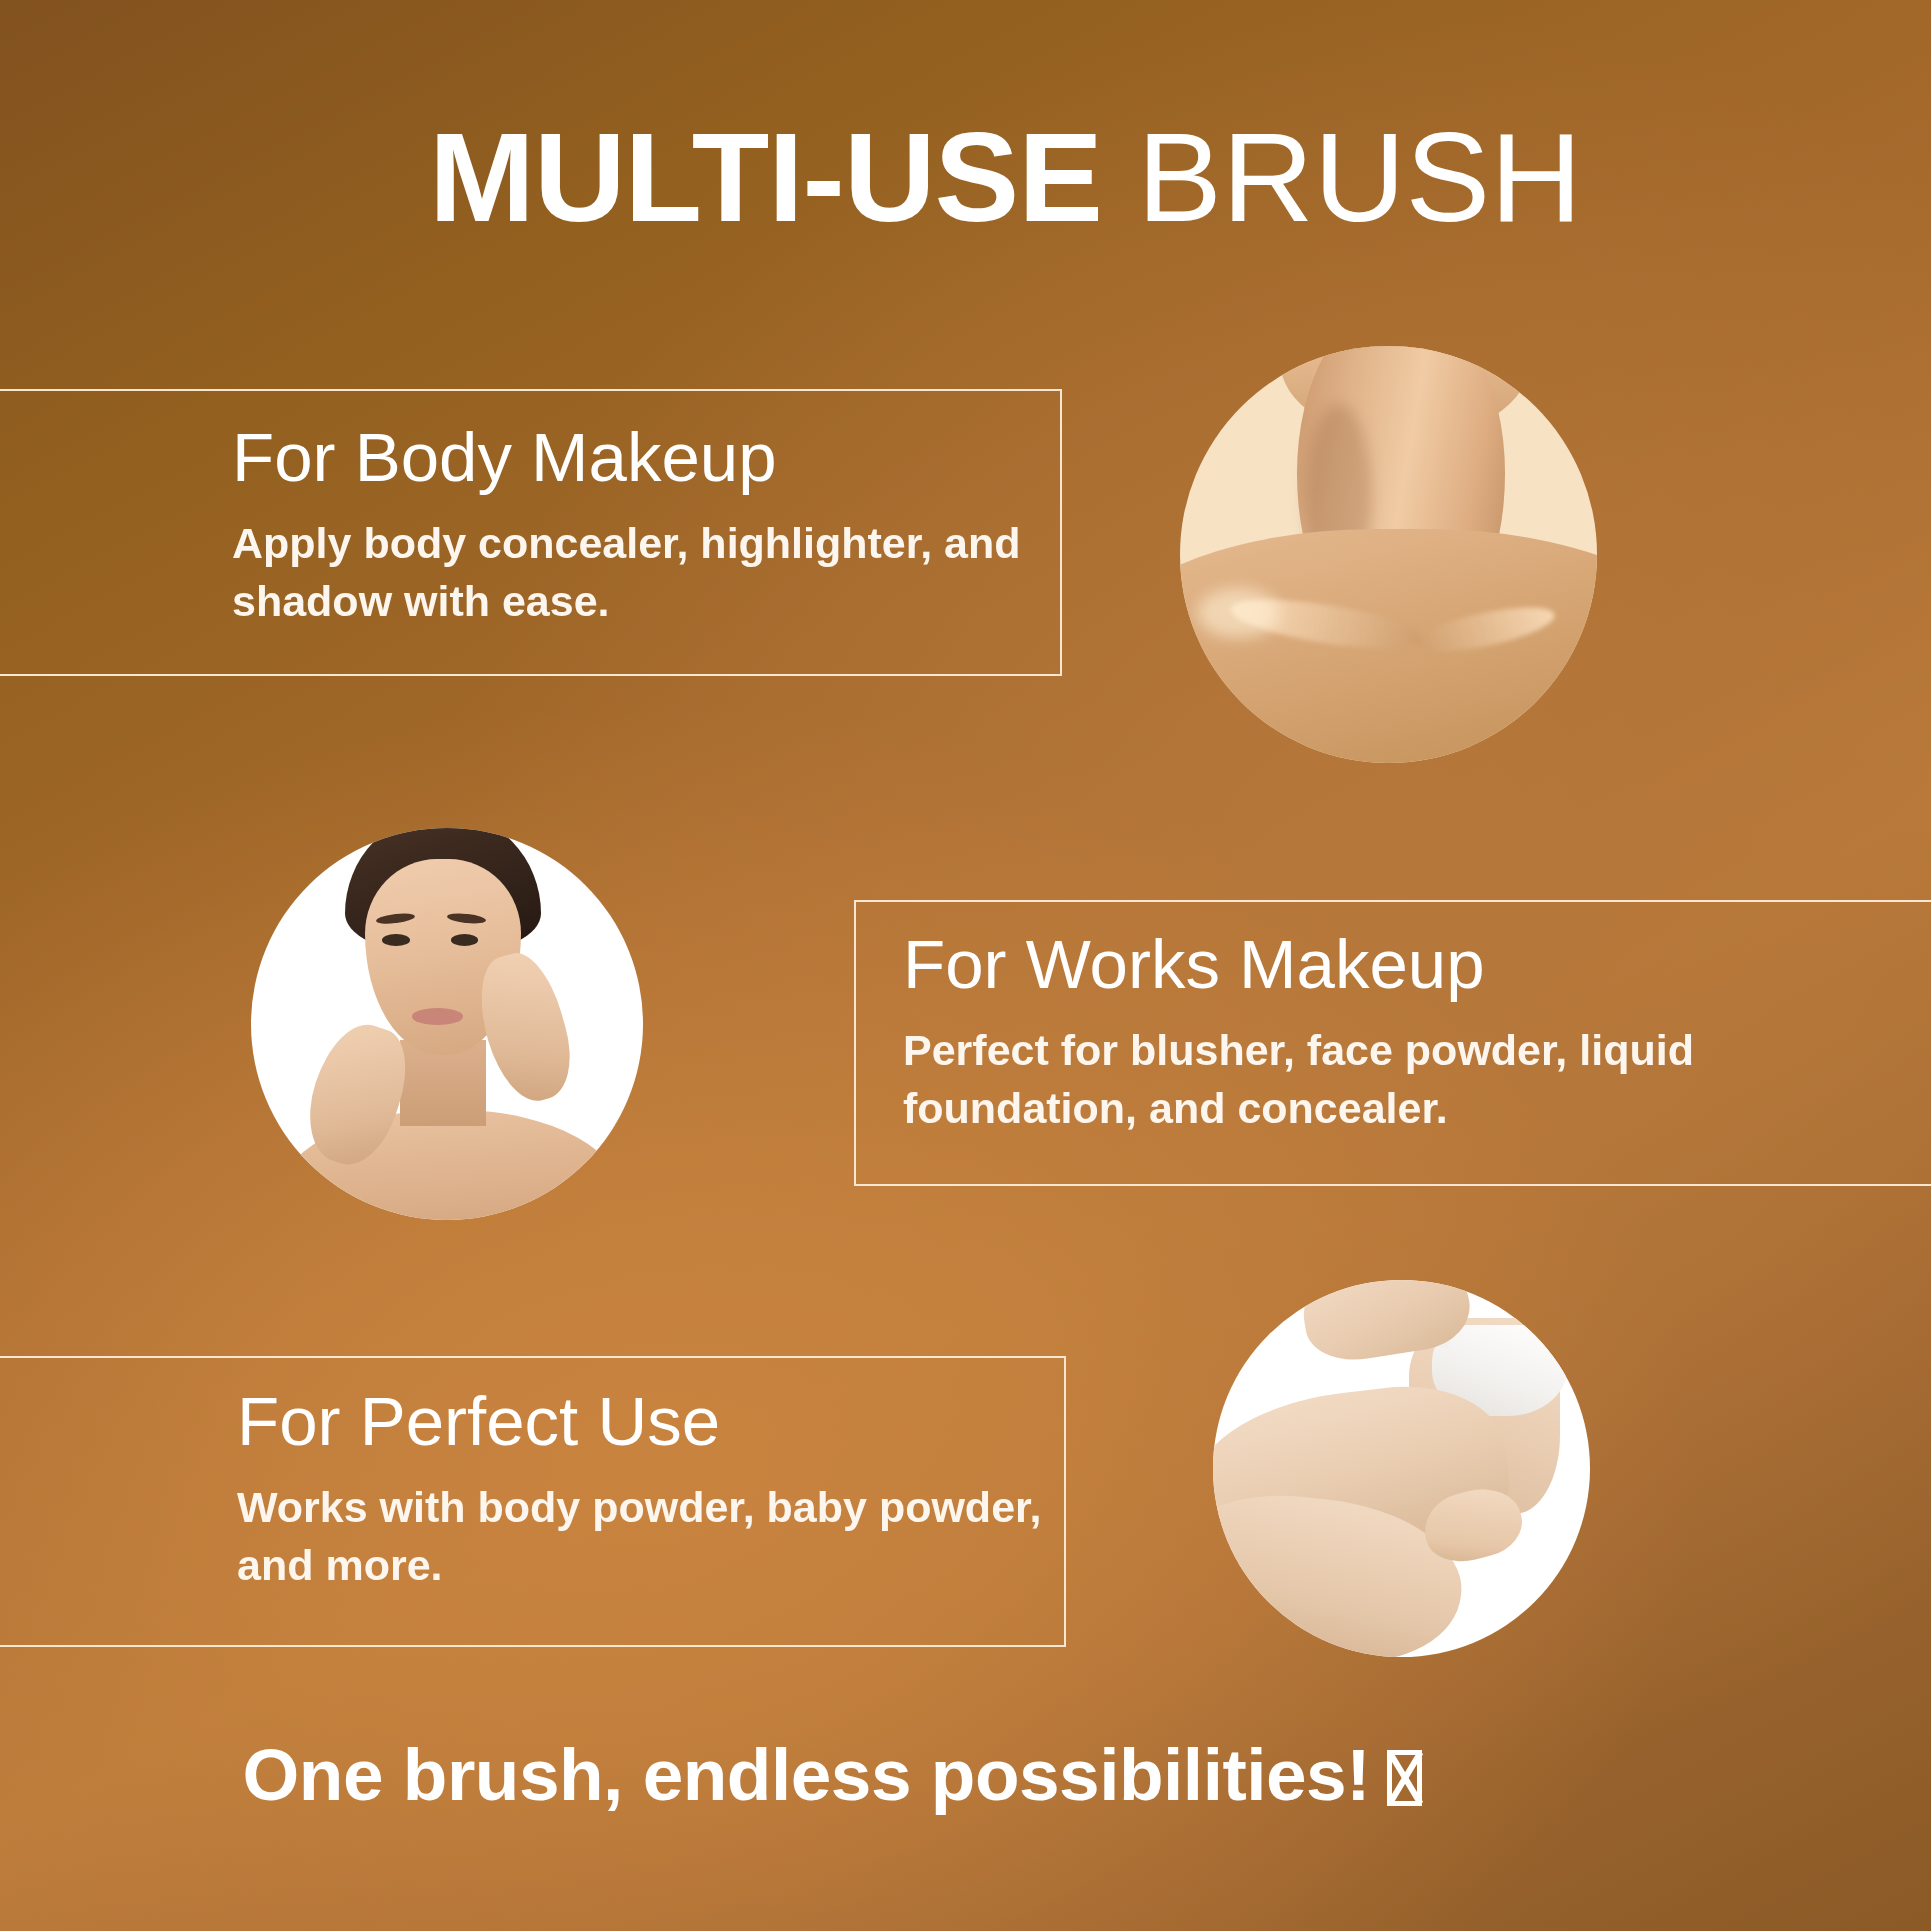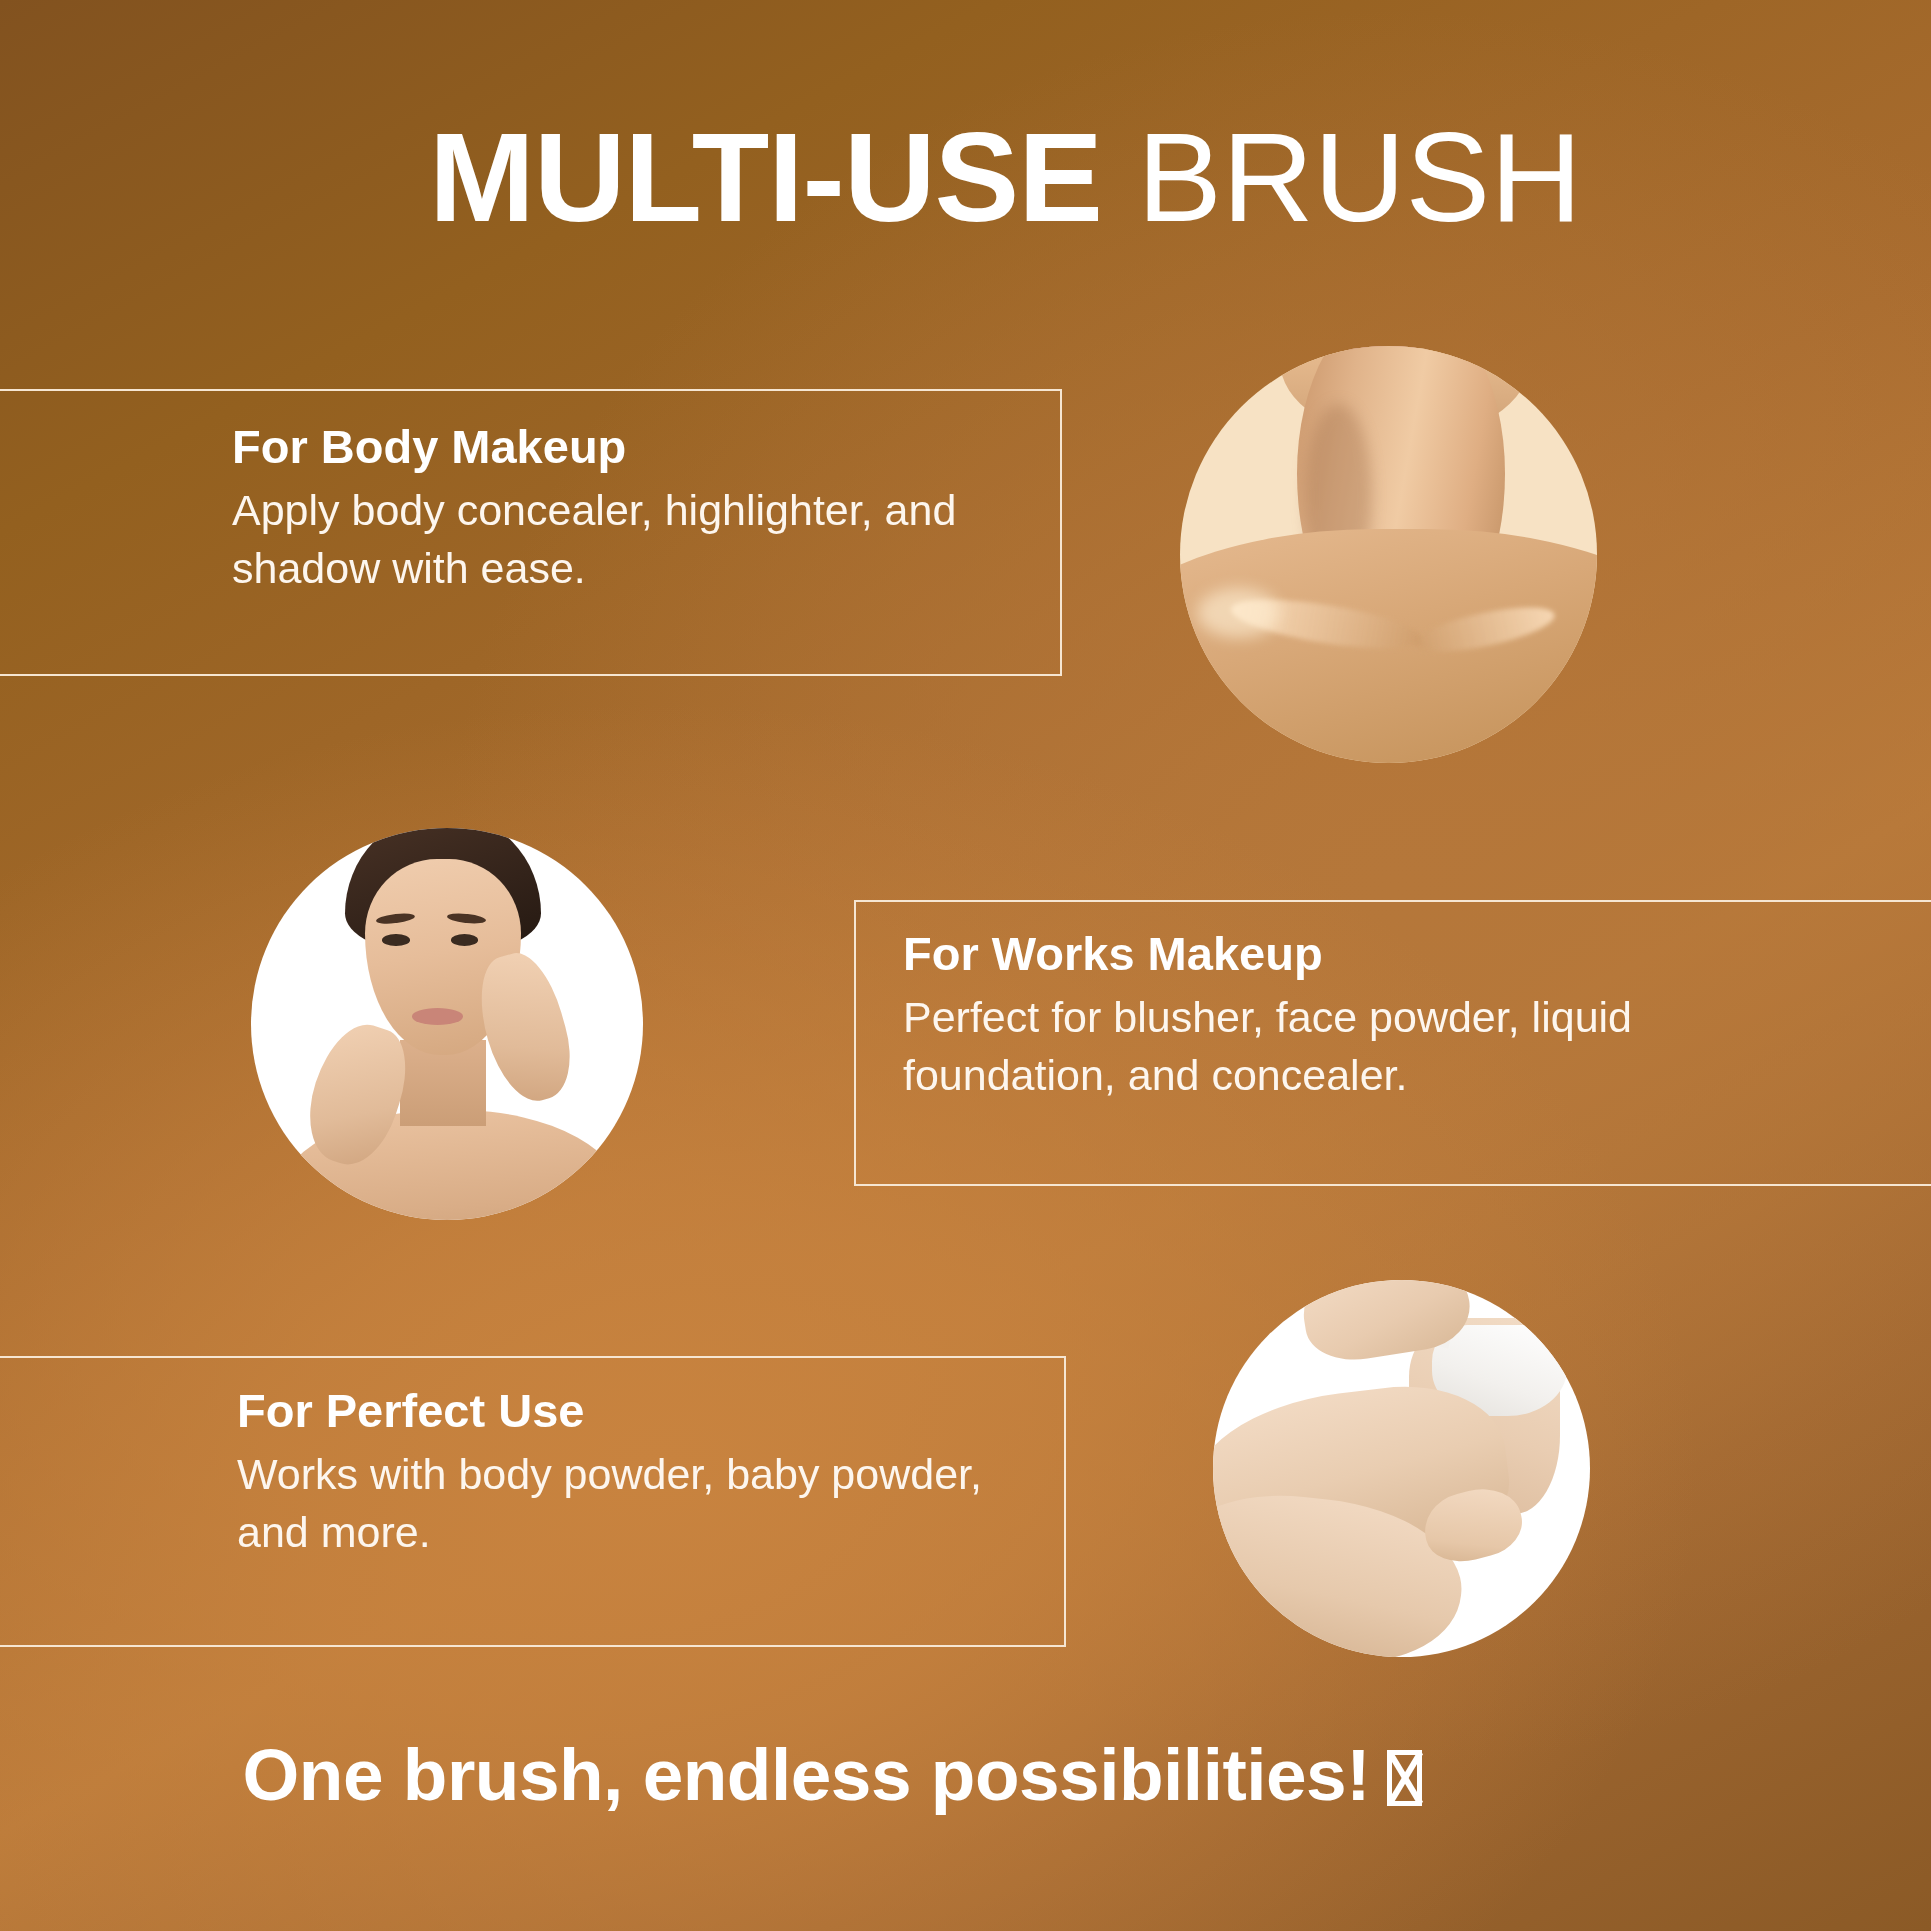--- a/index.html
+++ b/index.html
@@ -50,30 +50,30 @@
   .feature-box {
     position:absolute;
     border:2.9px solid #f6e6d2;
   }
   .box-open-left  { border-left:none; }
   .box-open-right { border-right:none; }
 
   .feature-text { position:absolute; }
 
   .feature-heading {
-    font-size:47px;
-    font-weight:700;
+    font-size:69px;
+    font-weight:400;
     color:#ffffff;
     line-height:1.05;
     white-space:nowrap;
   }
   .feature-desc {
-    margin-top:11px;
+    margin-top:21px;
     font-size:43px;
-    font-weight:400;
+    font-weight:700;
     color:#fdf6ee;
     line-height:1.33;
   }
 
   
   #box-1  { left:-39px;  top:389px;  width:1101px; height:287px; }
   #text-1 { left:232px;  top:422px;  width:840px; }
 
   
   #box-2  { left:854px;  top:900px;  width:1120px; height:286px; }

